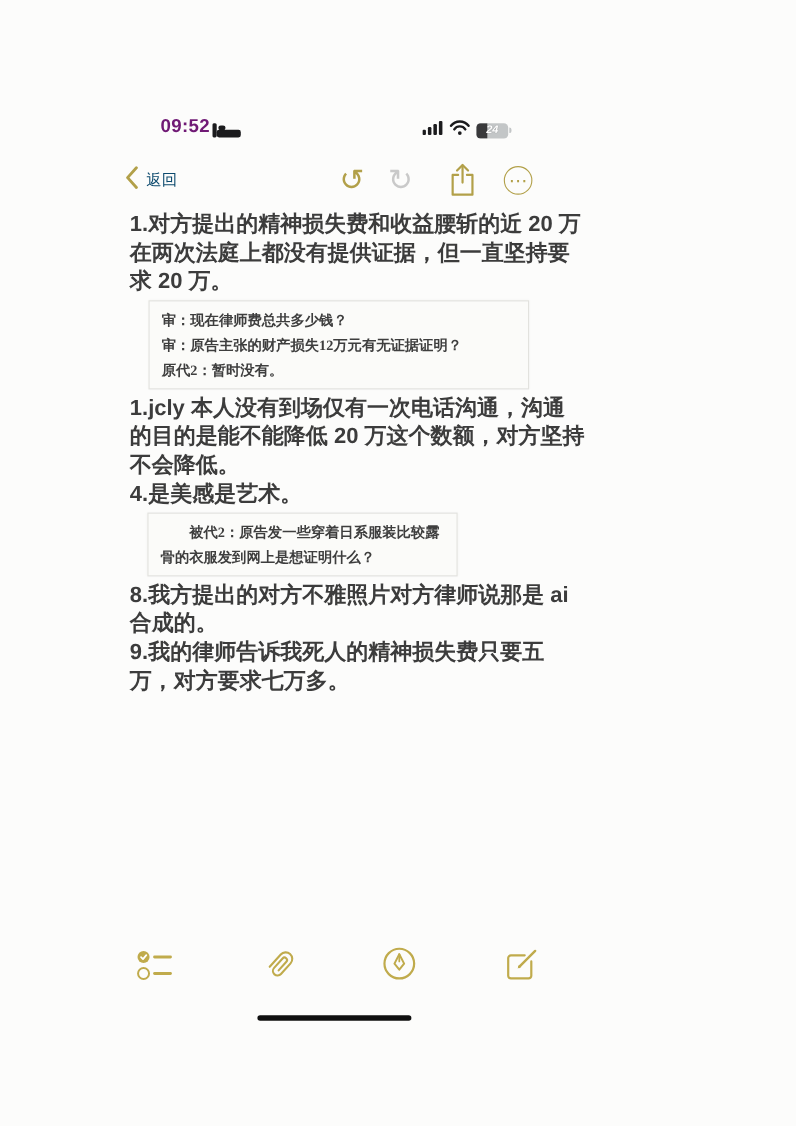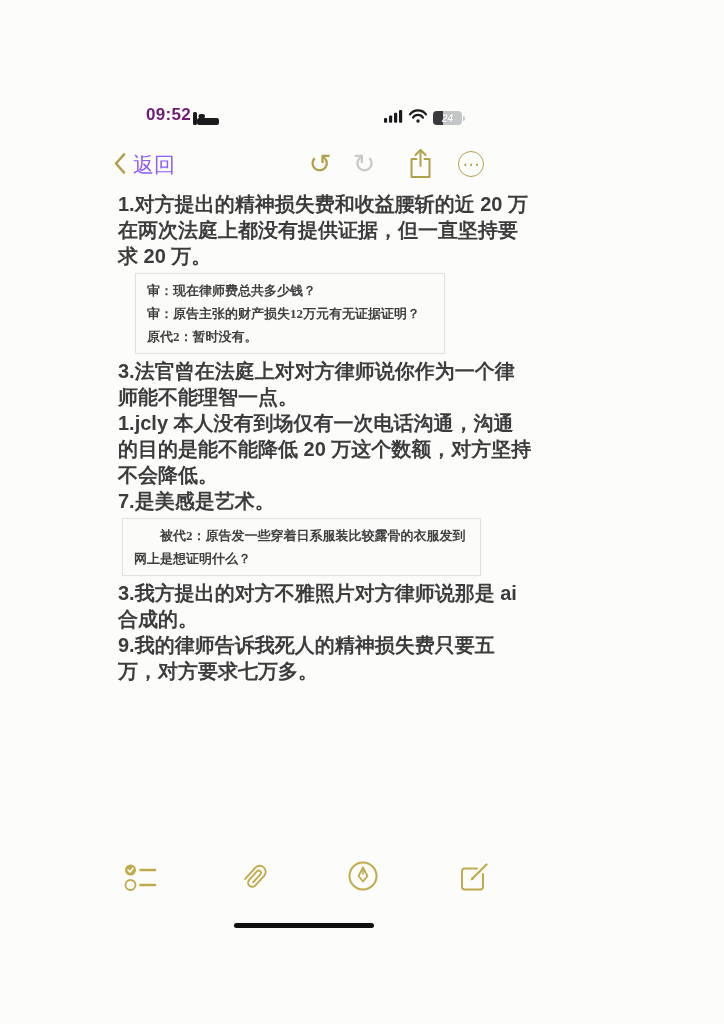--- a/index.html
+++ b/index.html
@@ -16,38 +16,38 @@
   .bed-wrap{left:193px;top:111px;}
   .sb-right{left:384px;top:109px;display:flex;align-items:center;gap:5px;}
   .battery{position:relative;width:29px;height:14px;border-radius:4px;background:#c3c6c7;overflow:hidden;font-style:italic;}
   .battery .fill{position:absolute;left:0;top:0;bottom:0;width:36%;background:#39393b;}
   .battery .pct{position:absolute;inset:0;display:flex;align-items:center;justify-content:center;
     font-size:10px;font-weight:700;color:#ffffff;text-shadow:0 0 1px rgba(0,0,0,.35);}
   .bat-nub{width:2px;height:5px;background:#c3c6c7;border-radius:0 2px 2px 0;margin-left:1px;}
 
   
   .back{left:114px;top:151px;display:flex;align-items:center;gap:7px;color:#b2a049;cursor:pointer;}
-  .back-label{font-size:21px;color:#8b5cf6;}
+  .back-label{font-size:14px;color:#0c4a6e;}
   .navbtn{width:28px;height:28px;display:flex;align-items:center;justify-content:center;}
   .undo{left:306px;top:150px;font-size:27px;line-height:27px;color:#b2a049;}
   .redo{left:350px;top:150px;font-size:27px;line-height:27px;color:#c9c9c9;}
   .share{left:408px;top:148px;}
   .more{left:458px;top:151px;width:26px;height:26px;border:1.6px solid #b2a049;border-radius:50%;
     color:#b2a049;display:flex;align-items:center;justify-content:center;font-size:17px;line-height:1;box-sizing:border-box;}
 
   
   .note{left:118px;top:191px;width:414px;color:#3c3c3c;font-size:20px;line-height:26px;}
   .note p{margin:0;font-weight:bold;}
   .transcript{
     box-sizing:border-box;border:1px solid #e2e2de;background:#fbfbf9;
     font-family:"Liberation Serif","DejaVu Serif",serif;font-size:13px;line-height:23px;color:#3e3e3e;
     box-shadow:0 0 3px rgba(0,0,0,.04);
   }
-  .t1{width:310px;margin:4px 0 4px 17px;padding:5px 11px;}
-  .t2{width:359px;margin:4px 0 4px 4px;padding:5px 11px;}
+  .t1{width:346px;margin:4px 0 4px 17px;padding:5px 11px;}
+  .t2{width:282px;margin:4px 0 4px 16px;padding:5px 11px;}
   .t2 p{text-indent:2em;}
 
   
   .toolbar-icon{color:#c0ab4c;}
   .tb-checklist{left:124px;top:862px;}
   .tb-clip{left:238px;top:860px;}
   .tb-pen{left:347px;top:860px;}
   .tb-compose{left:459px;top:861px;}
 
   .home-indicator{left:234px;top:923px;width:140px;height:5px;border-radius:2.5px;background:#101010;}
@@ -124,29 +124,28 @@
 
 <div class="abs note">
   <p>1.对方提出的精神损失费和收益腰斩的近 20 万在两次法庭上都没有提供证据，但一直坚持要求 20 万。</p>
 
   <div class="transcript t1">
     <p>审：现在律师费总共多少钱？</p>
     <p>审：原告主张的财产损失12万元有无证据证明？</p>
     <p>原代2：暂时没有。</p>
   </div>
 
-  <p>3.法官曾在法庭上对对方律师说你作为一个律师能不能理智一点。</p>
   <p>1.jcly 本人没有到场仅有一次电话沟通，沟通的目的是能不能降低 20 万这个数额，对方坚持不会降低。</p>
-  <p>7.是美感是艺术。</p>
+  <p>4.是美感是艺术。</p>
 
   <div class="transcript t2">
     <p>被代2：原告发一些穿着日系服装比较露骨的衣服发到网上是想证明什么？</p>
   </div>
 
-  <p>3.我方提出的对方不雅照片对方律师说那是 ai 合成的。</p>
+  <p>8.我方提出的对方不雅照片对方律师说那是 ai 合成的。</p>
   <p>9.我的律师告诉我死人的精神损失费只要五万，对方要求七万多。</p>
 </div>
 
 <div class="abs toolbar-icon tb-checklist">
   <span>
     <svg width="38" height="31" viewBox="0 0 38 31">
       <circle cx="6.5" cy="8" r="5.5" fill="#c0ab4c"></circle>
       <path d="M4.2 8.1 L6 9.9 L9 6.3" fill="none" stroke="#ffffff" stroke-width="1.6" stroke-linecap="round" stroke-linejoin="round"></path>
       <line x1="16.5" y1="8" x2="31" y2="8" stroke="#c0ab4c" stroke-width="2.6" stroke-linecap="round"></line>
       <circle cx="6.5" cy="23" r="5" fill="none" stroke="#c0ab4c" stroke-width="1.8"></circle>

